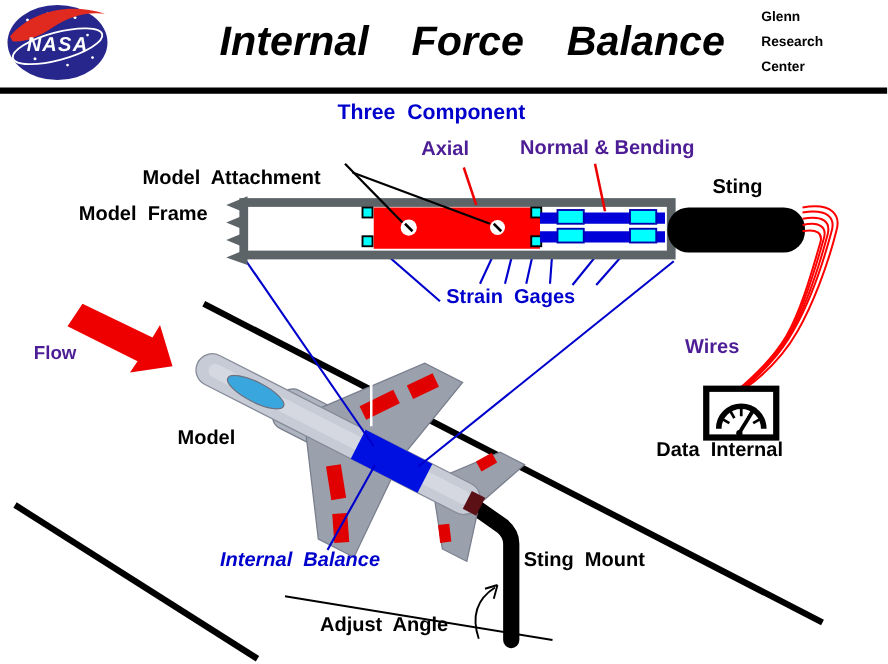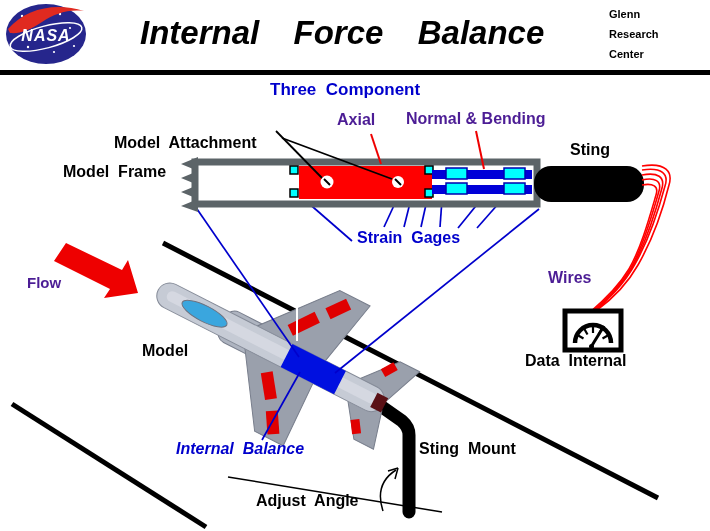--- a/index.html
+++ b/index.html
@@ -3,21 +3,21 @@
 <meta charset="utf-8">
 <style>
   html,body{margin:0;padding:0;background:#fff;}
   #stage{position:relative;width:710px;height:531px;background:#fff;overflow:hidden;
          font-family:"Liberation Sans",sans-serif;}
   .abs{position:absolute;}
   .lbl{position:absolute;font-weight:bold;font-size:16px;color:#000;white-space:pre;line-height:1.05;text-align:right;}
   .blue{color:#0000CC;}
   .red{color:#4c1d95;}
   .italic{font-style:italic;}
-  #title{position:absolute;left:140px;top:14px;width:440px;text-align:left;
+  #title{position:absolute;left:140px;top:14px;width:440px;text-align:right;
          font-size:33px;font-weight:bold;font-style:italic;word-spacing:8px;color:#000;white-space:pre;}
   #org{position:absolute;left:609px;top:4px;font-size:11px;font-weight:bold;line-height:20px;color:#000;}
   #rule{position:absolute;left:0;top:70px;width:710px;height:5px;background:#000;}
   svg{display:block;}
 </style>
 </head>
 <body>
 
 <div id="stage">
 
@@ -149,21 +149,21 @@
       <line x1="591" y1="347" x2="604" y2="326" stroke="#000" stroke-width="3"></line>
       <circle cx="591.5" cy="346.5" r="2.5" fill="#000"></circle>
     </g>
 
     <polygon points="66,243 122,270 128,260 138,293 104,298 110,289 54,261" fill="#EE0000"></polygon>
   </svg>
 
   <div class="lbl blue" style="left:270px;top:81px;font-size:17px;">Three  Component</div>
   <div class="lbl" style="left:114px;top:118px;margin-top:17px;">Model  Attachment</div>
   <div class="lbl red" style="left:337px;top:112px;">Axial</div>
-  <div class="lbl red" style="left:406px;top:111px;">Normal &amp; Bending</div>
+  <div class="lbl red" style="left:416px;top:111px;">Normal &amp; Bending</div>
   <div class="lbl" style="left:570px;top:142px;">Sting</div>
   <div class="lbl" style="left:63px;top:164px;">Model  Frame</div>
   <div class="lbl blue" style="left:357px;top:230px;">Strain  Gages</div>
   <div class="lbl red" style="left:27px;top:275px;font-size:15px;">Flow</div>
   <div class="lbl red" style="left:548px;top:270px;">Wires</div>
   <div class="lbl" style="left:525px;top:353px;">Data  Internal</div>
   <div class="lbl" style="left:142px;top:343px;">Model</div>
   <div class="lbl" style="left:419px;top:441px;">Sting  Mount</div>
   <div class="lbl blue italic" style="left:176px;top:441px;">Internal  Balance</div>
   <div class="lbl" style="left:256px;top:493px;">Adjust  Angle</div>

